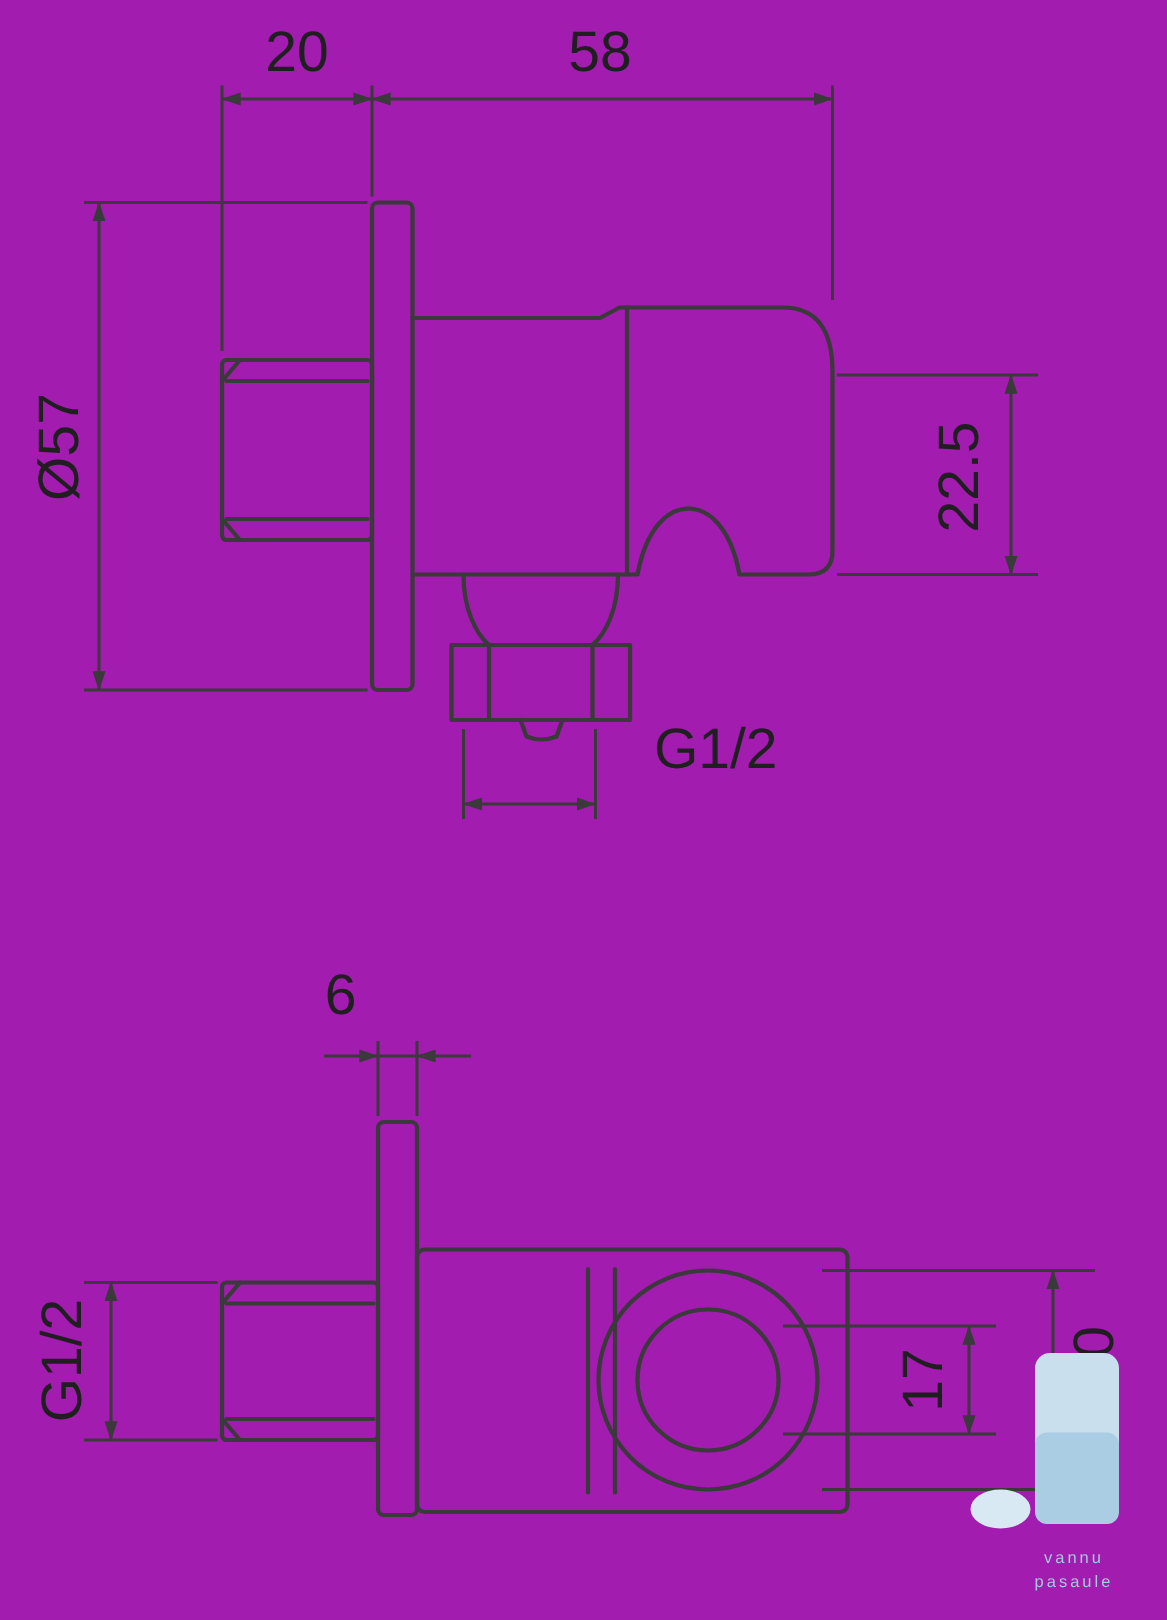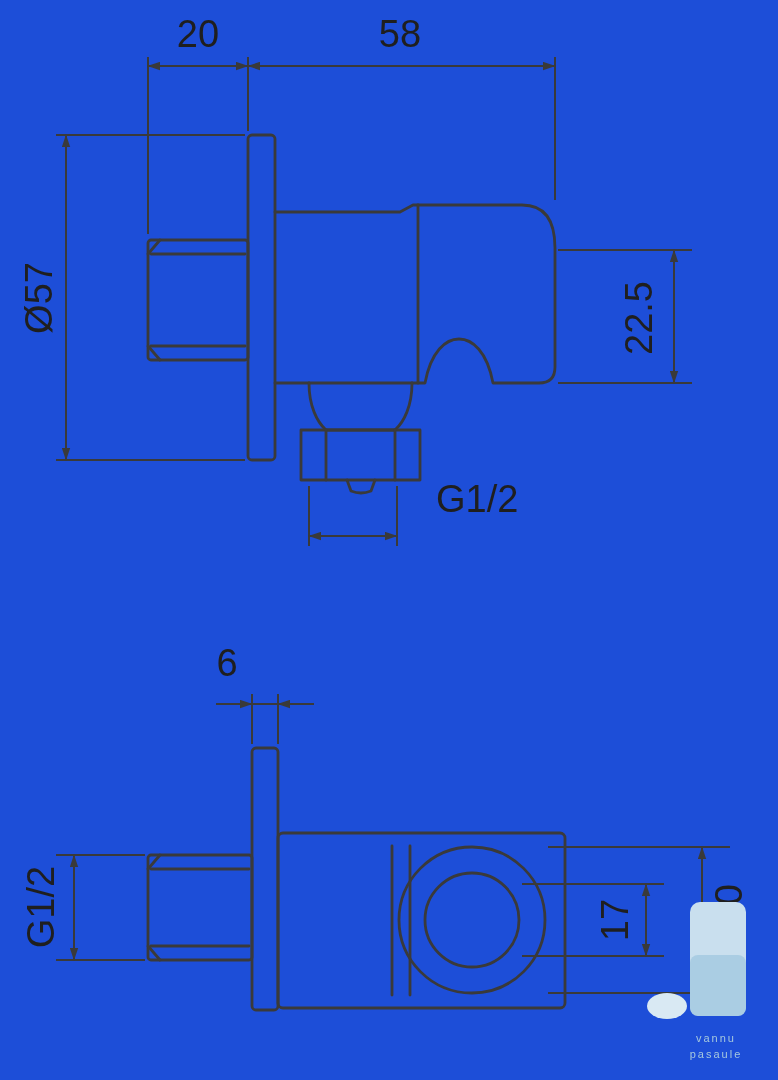--- a/index.html
+++ b/index.html
@@ -1,16 +1,16 @@
 <!DOCTYPE html>
 <html><head>
 <meta charset="utf-8">
 <style>
   html,body{margin:0;padding:0;background:#ffffff;}
-  .canvas{width:778px;height:1080px;position:relative;background:#1d4ed8;overflow:hidden;
+  .canvas{width:778px;height:1080px;position:relative;background:#a21caf;overflow:hidden;
           font-family:"Liberation Sans", sans-serif;}
   svg{display:block;}
   .part{fill:none;stroke-width:2.8;stroke-linecap:round;stroke-linejoin:round;}
   .dim{fill:none;stroke-width:2;stroke-linecap:butt;}
   text.dim-label{font-family:"Liberation Sans", sans-serif;font-size:38px;fill:#1f1f1f;stroke:none;}
   text.wm-label{font-family:"Liberation Sans", sans-serif;font-size:11px;letter-spacing:2px;fill:#a6c8dd;stroke:none;}
 </style>
 </head>
 <body>
 

